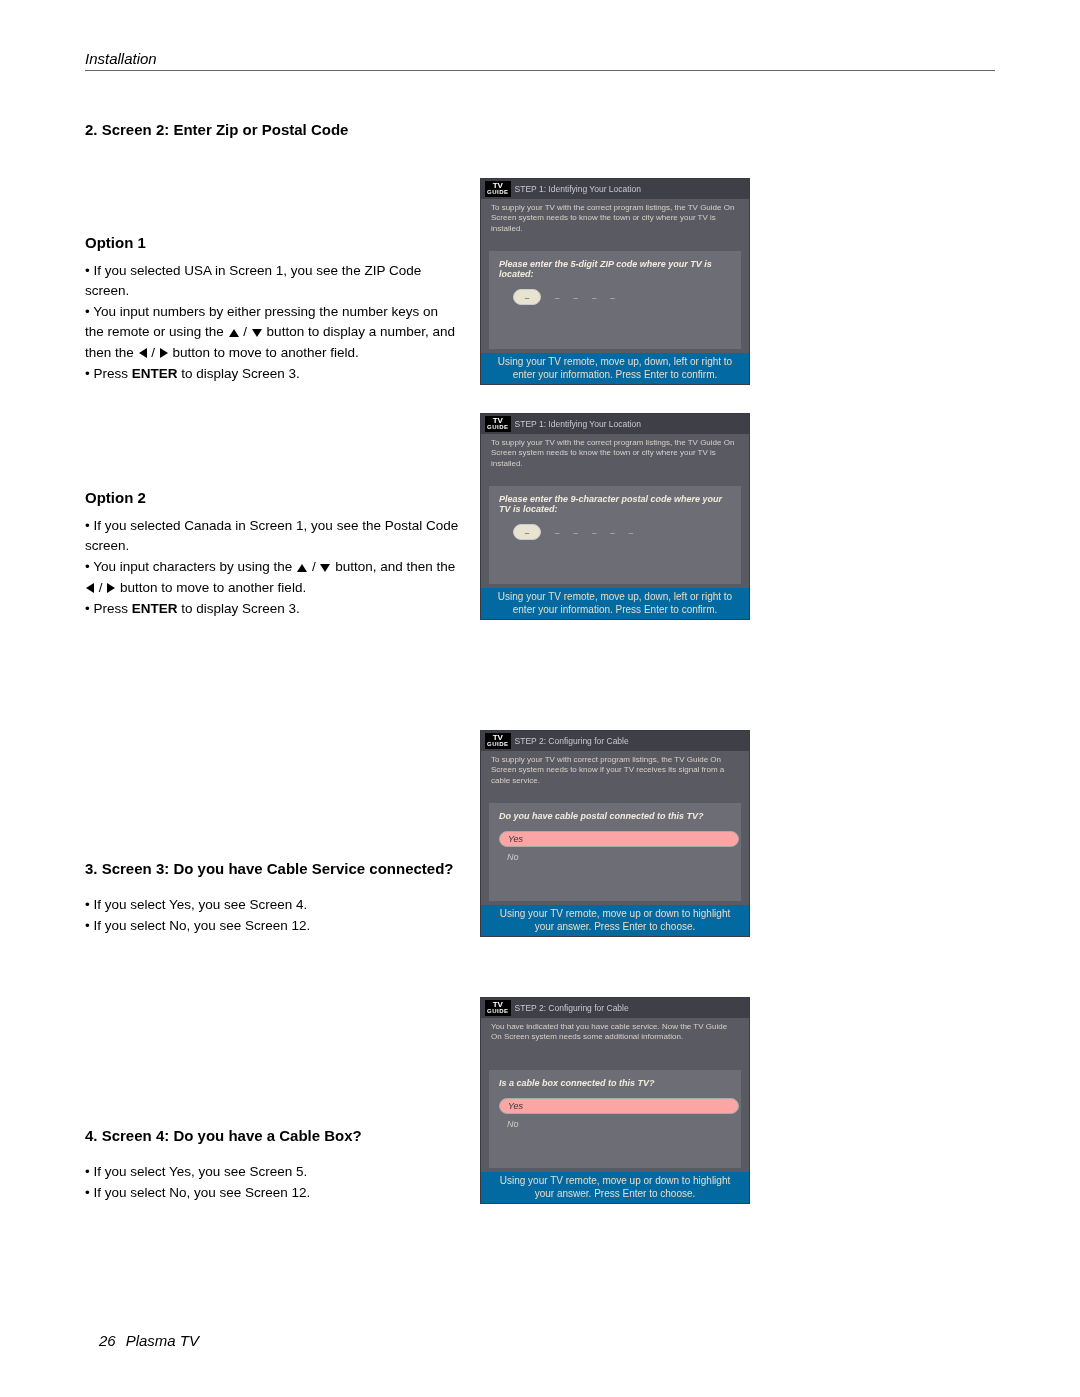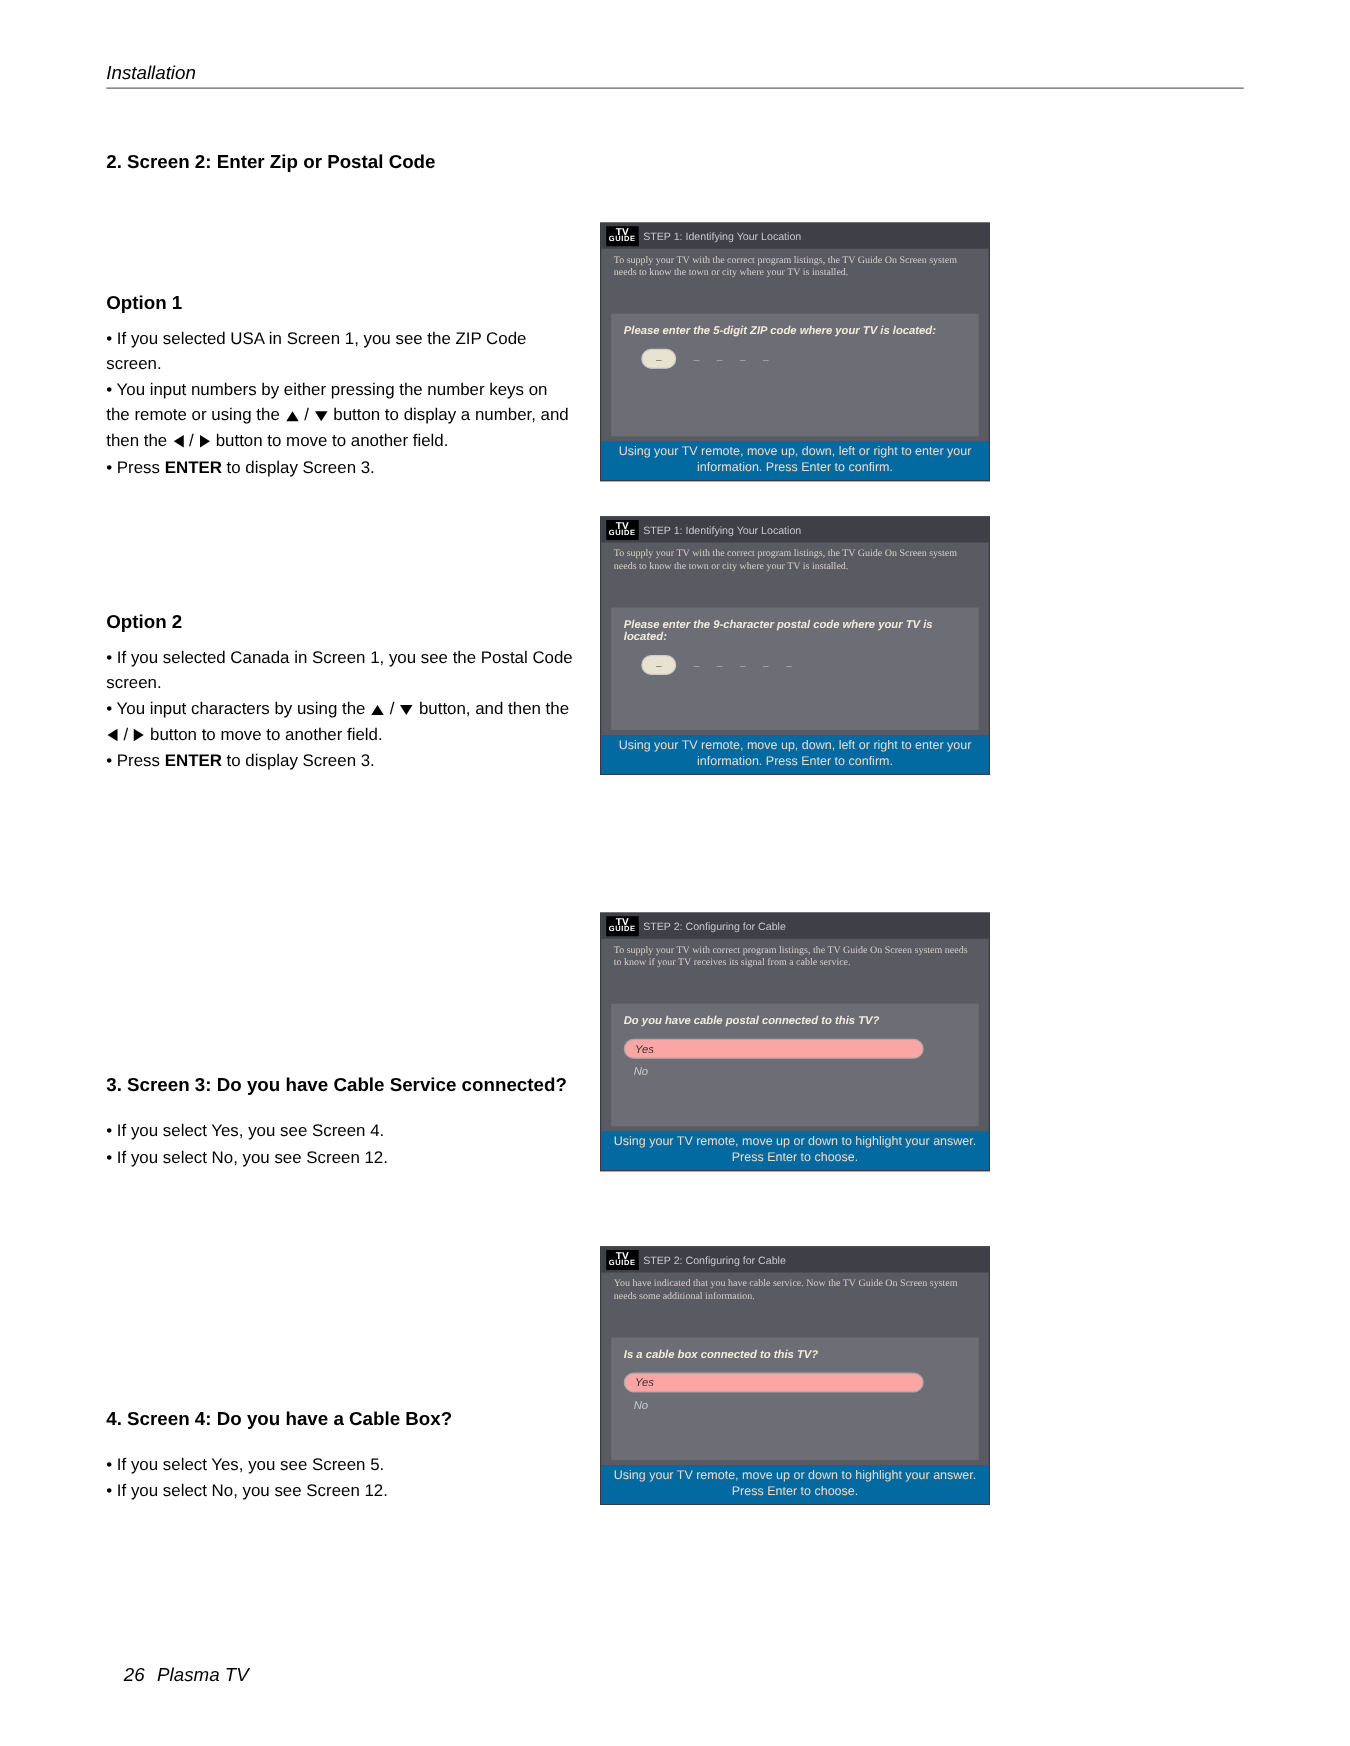--- a/index.html
+++ b/index.html
@@ -57,21 +57,21 @@
       vertical-align: middle;
       margin: 0 1px;
     }
     .tri-up { border-left:5px solid transparent; border-right:5px solid transparent; border-bottom:8px solid #000; }
     .tri-down { border-left:5px solid transparent; border-right:5px solid transparent; border-top:8px solid #000; }
     .tri-left { border-top:5px solid transparent; border-bottom:5px solid transparent; border-right:8px solid #000; }
     .tri-right { border-top:5px solid transparent; border-bottom:5px solid transparent; border-left:8px solid #000; }
 
     
     .tvshot {
-      width: 312px;
+      width: 270px;
       background: #5a5a62;
       border: 1px solid #3a3a42;
       font-size: 8.5px;
       color: #d8d8d8;
       position: relative;
     }
     .tvshot-titlebar {
       display: flex;
       align-items: center;
       background: #3f3f47;
@@ -88,21 +88,20 @@
       margin-right: 4px;
     }
     .tvlogo .bot { font-size: 6px; letter-spacing: 0.5px; }
     .tvshot-title { color: #c8c8d0; font-size: 8.5px; }
     .tv-desc {
       padding: 4px 10px;
       font-size: 8px;
       line-height: 1.3;
       color: #d8d0c8;
       min-height: 52px;
-      font-family: Liberation Serif, serif;
     }
     .tv-body {
       background: #6d6d75;
       margin: 0 8px 4px 8px;
       padding: 8px 10px 14px 10px;
       min-height: 98px;
       font-style: italic;
     }
     .tv-prompt {
       color: #f2ecdc;

